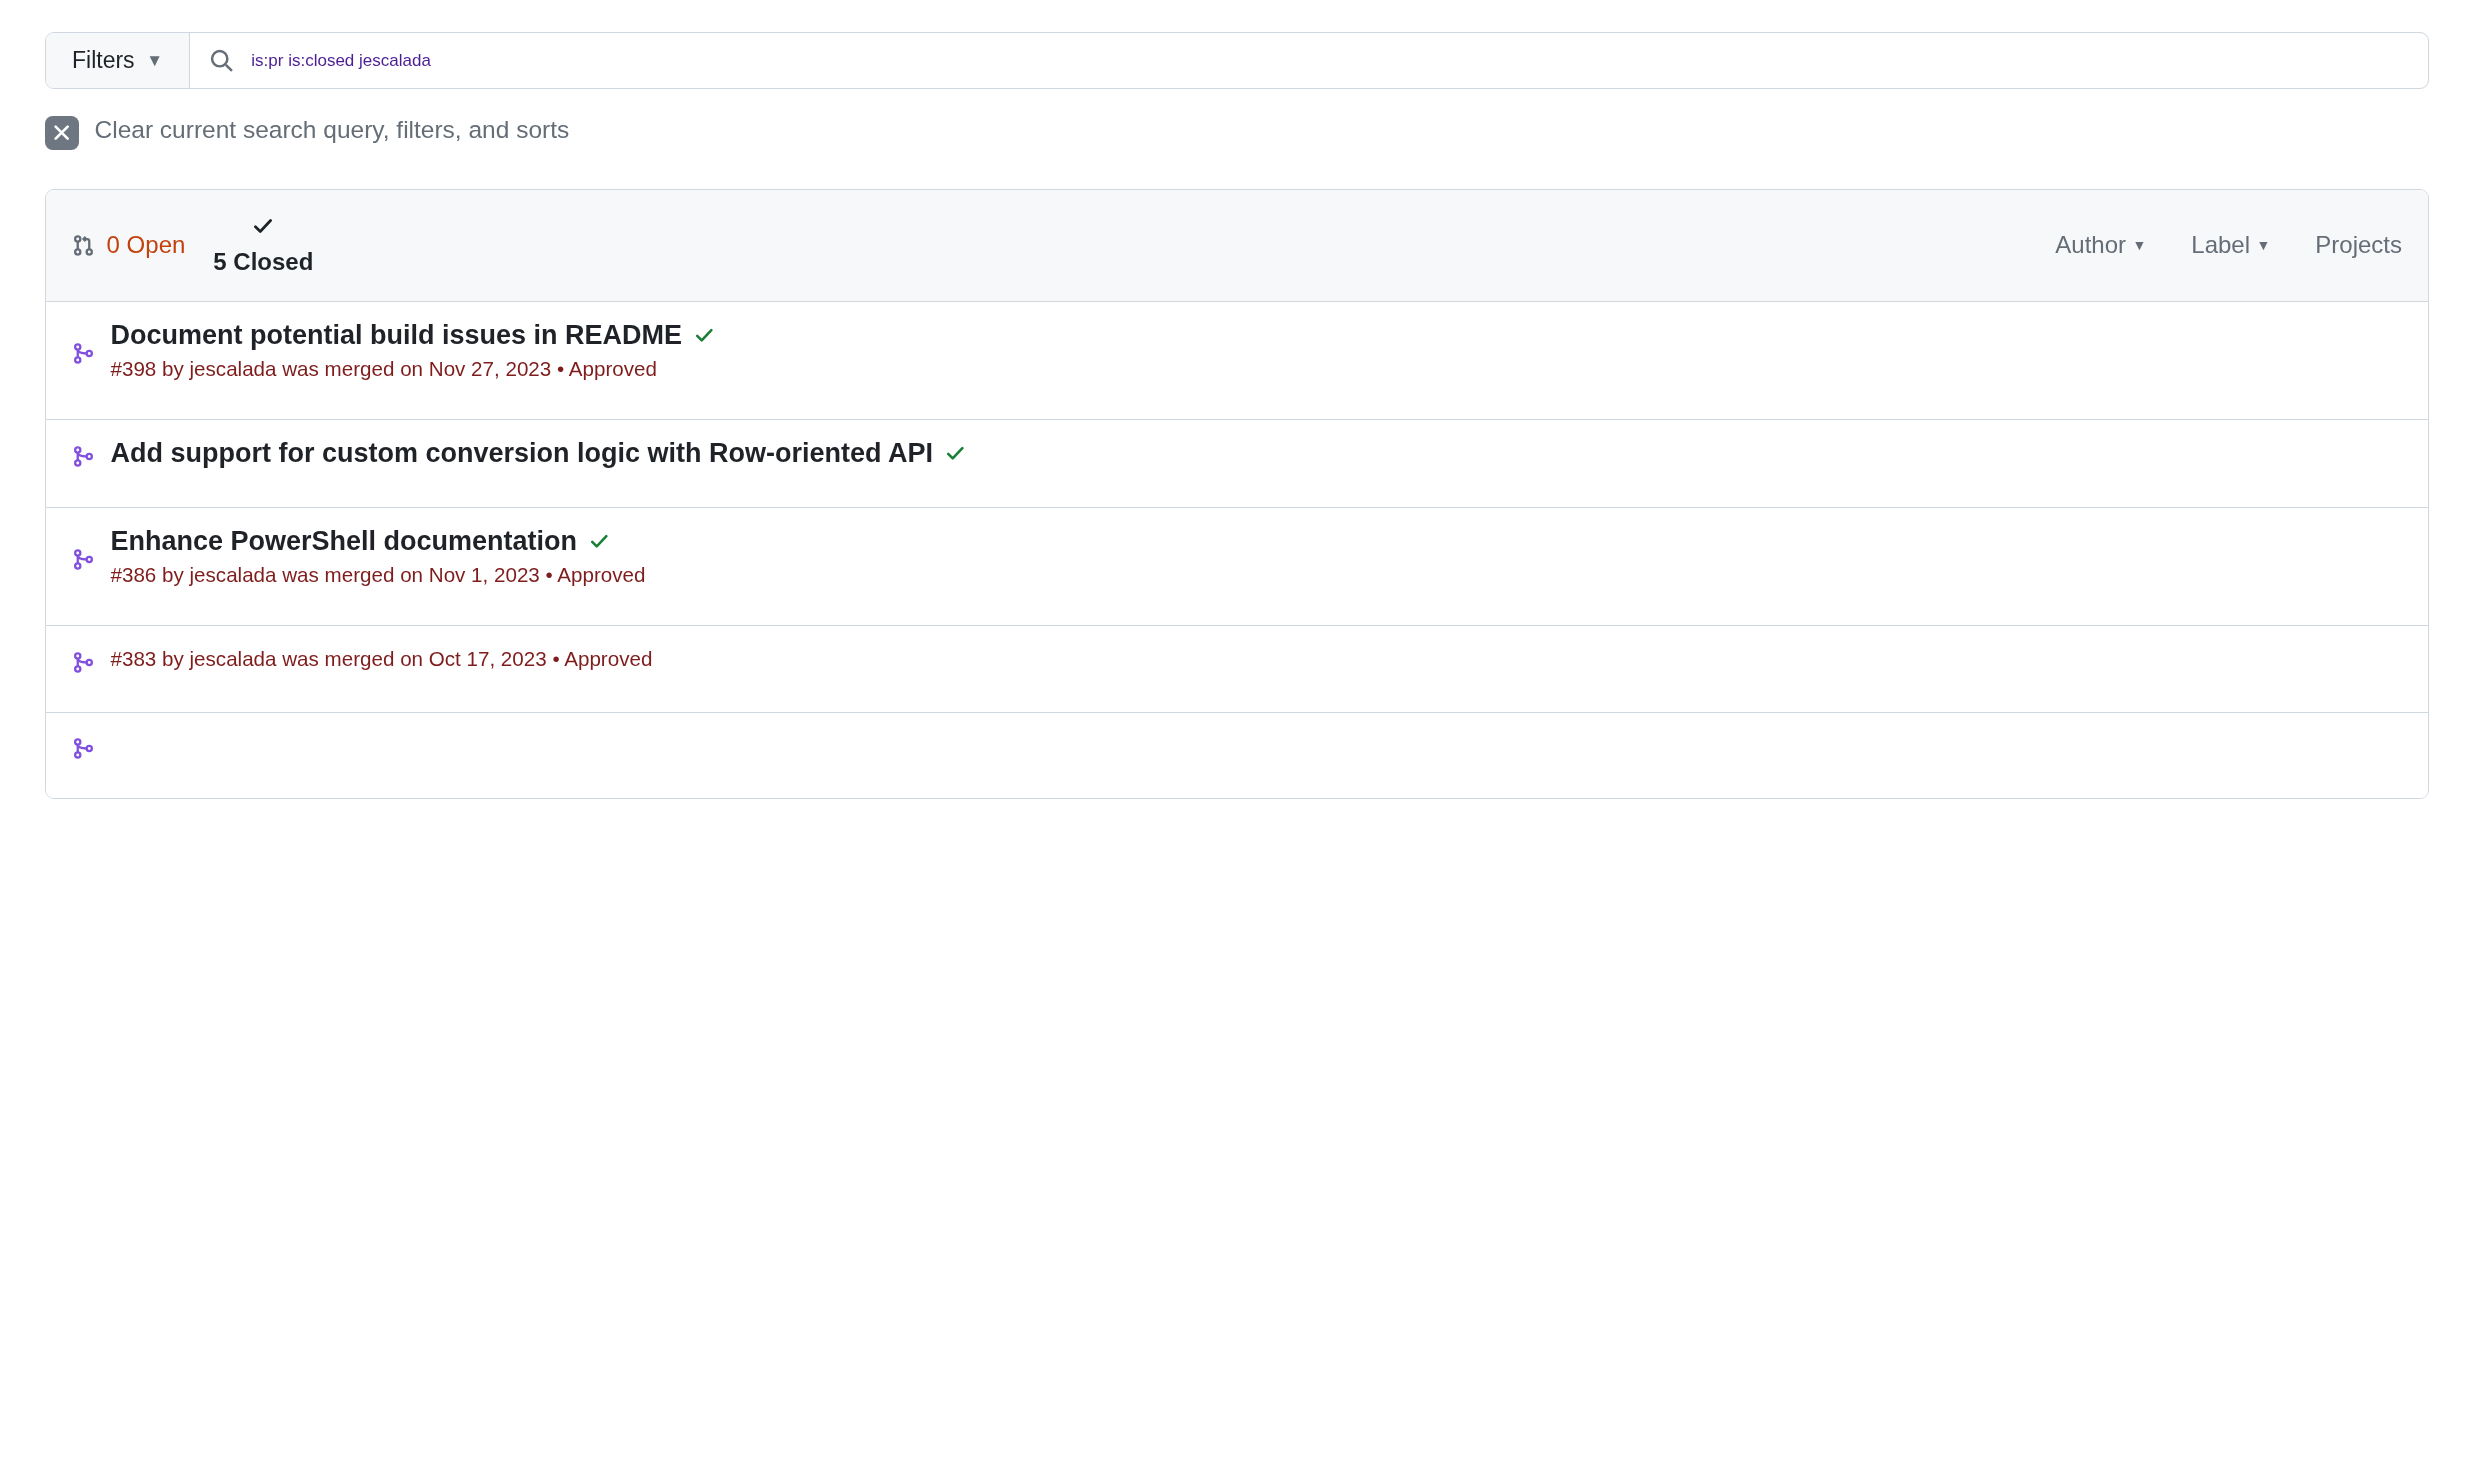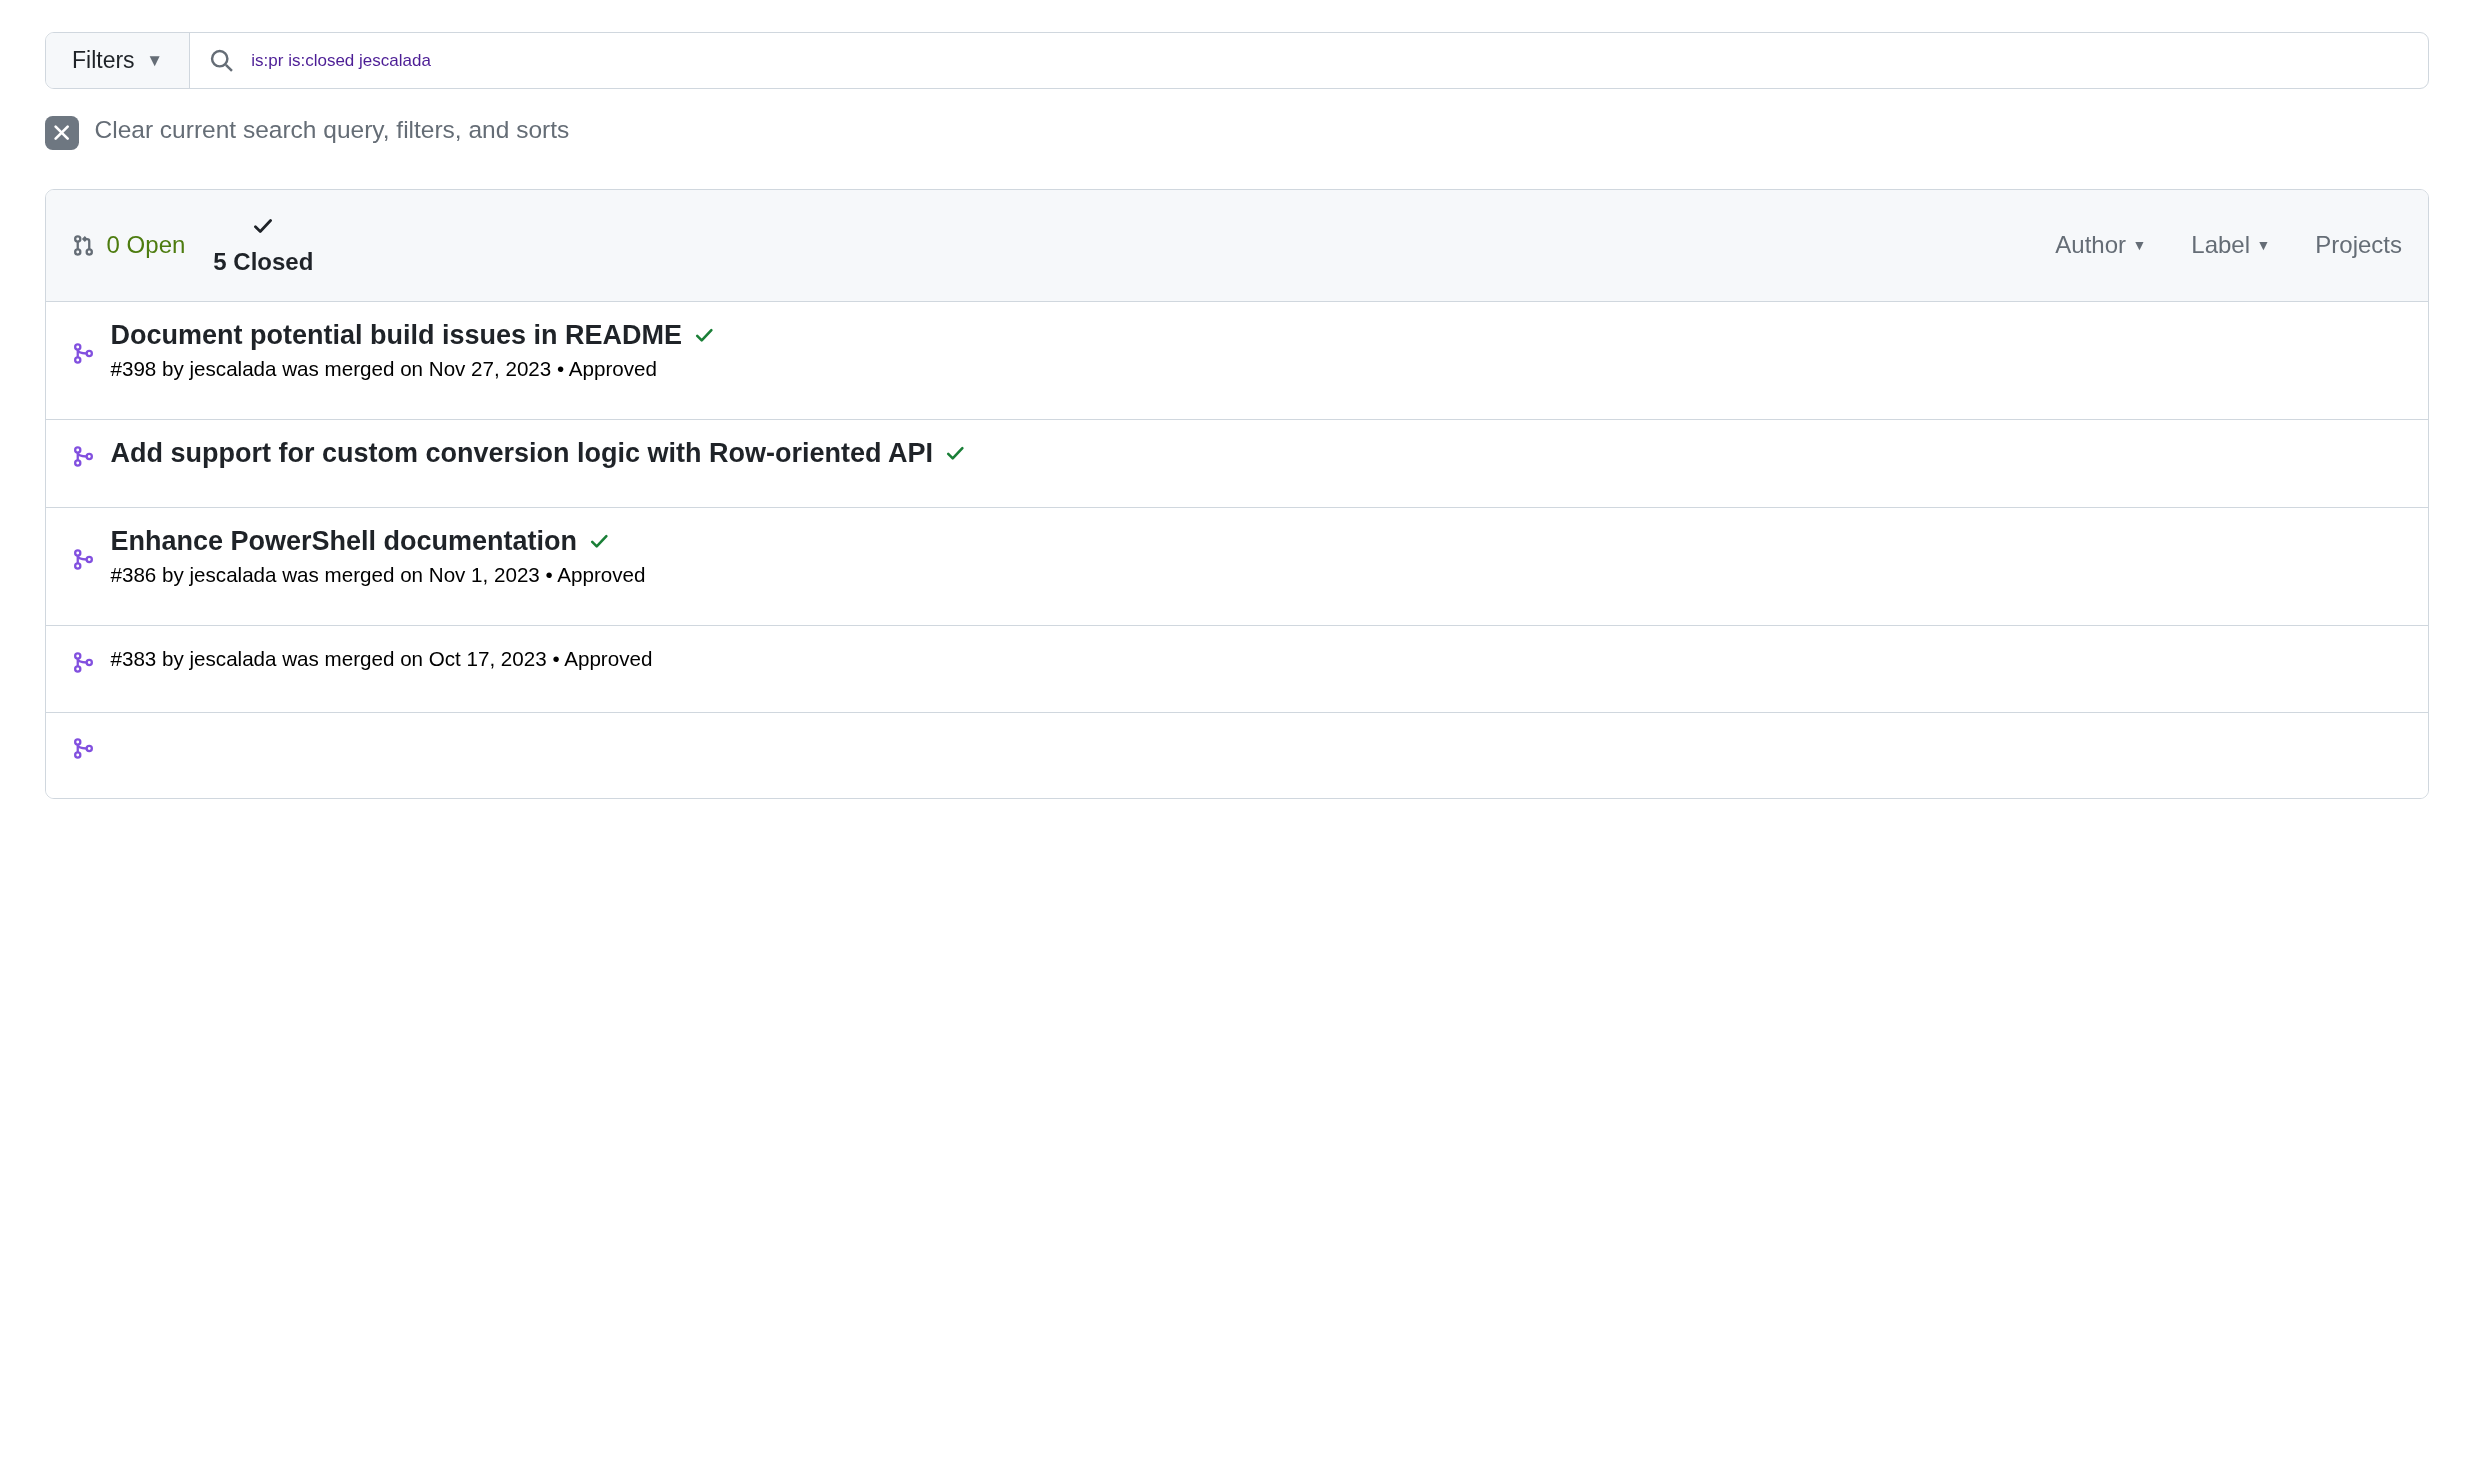--- a/index.html
+++ b/index.html
@@ -97,21 +97,21 @@
     display: flex;
     gap: 28px;
     align-items: center;
   }
   .tab {
     display: flex;
     align-items: center;
     gap: 11.6px;
     cursor: pointer;
   }
-  .tab-open { color: #4d7c0f; }
+  .tab-open { color: #c2410c; }
   .tab-closed { color: #1f2328; font-weight: 600; flex-direction: column; }
   .spacer { flex: 1; }
   .filter-menu {
     display: flex;
     gap: 45px;
     align-items: center;
     color: #656d76;
     font-size: 24px;
   }
   .filter-item {
@@ -140,21 +140,21 @@
   .pr-body { display: flex; flex-direction: column; gap: 6.4px; }
   .pr-title-line { display: flex; align-items: center; gap: 11.6px; }
   .pr-title {
     font-size: 27px;
     font-weight: 600;
     color: #1f2328;
     cursor: pointer;
   }
   .pr-sub {
     font-size: 20.6px;
-    color: #000000;
+    color: #7f1d1d;
   }
 
   svg { display: block; }
 </style>
 </head>
 <body>
 
 <div class="search-row">
   <div class="filters-btn">
     <span>Filters</span>

